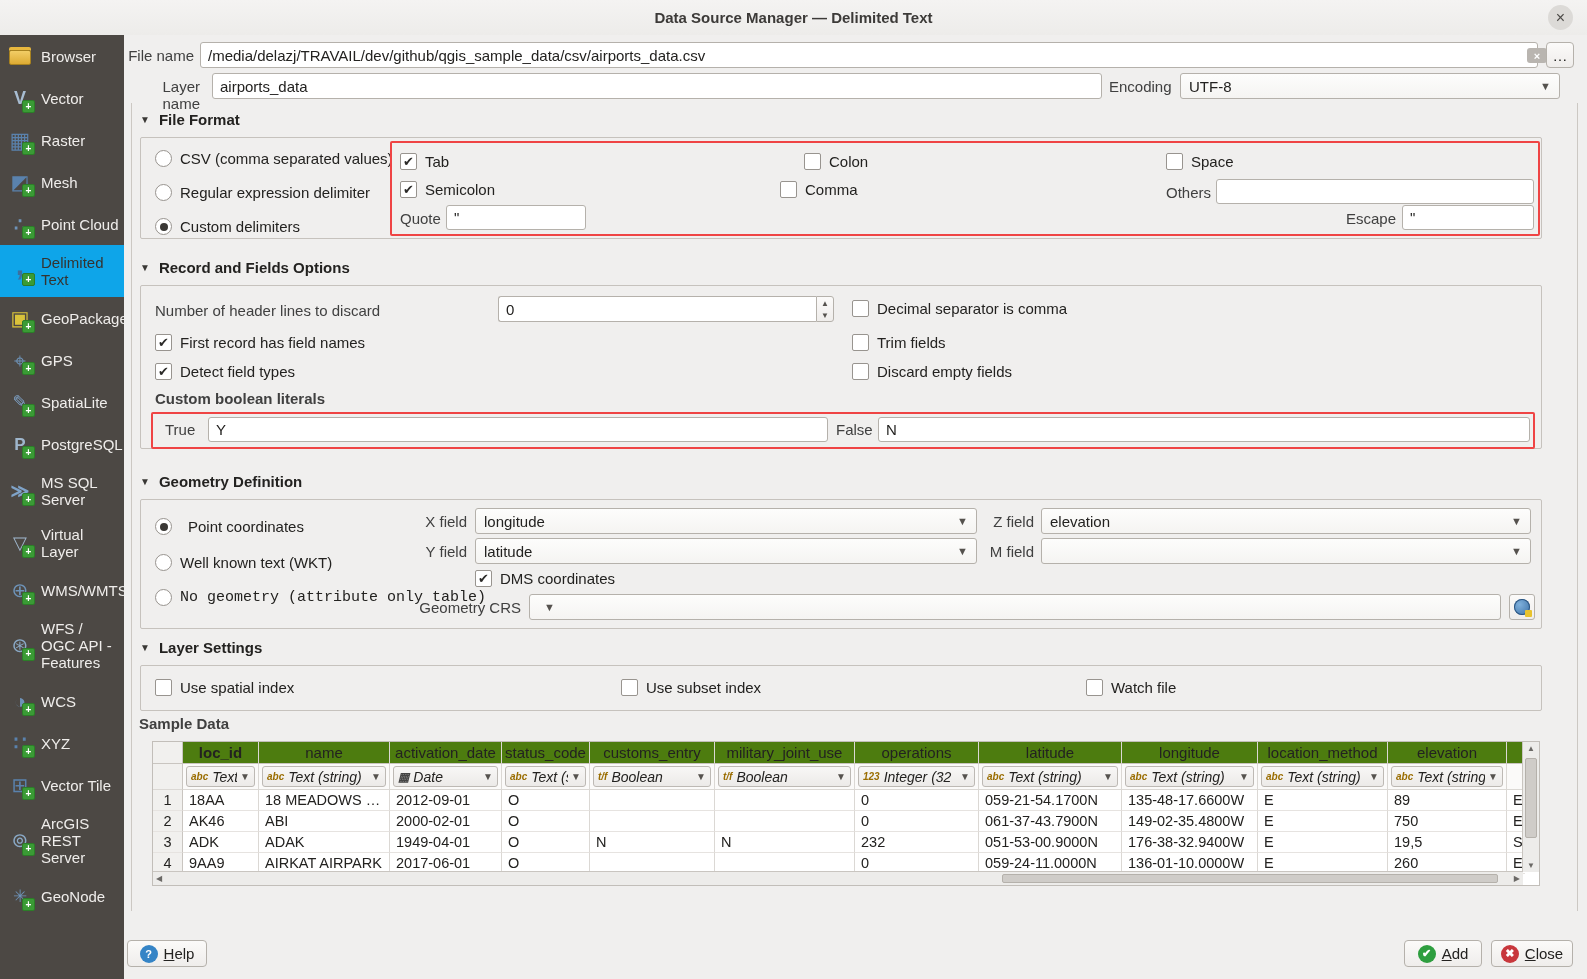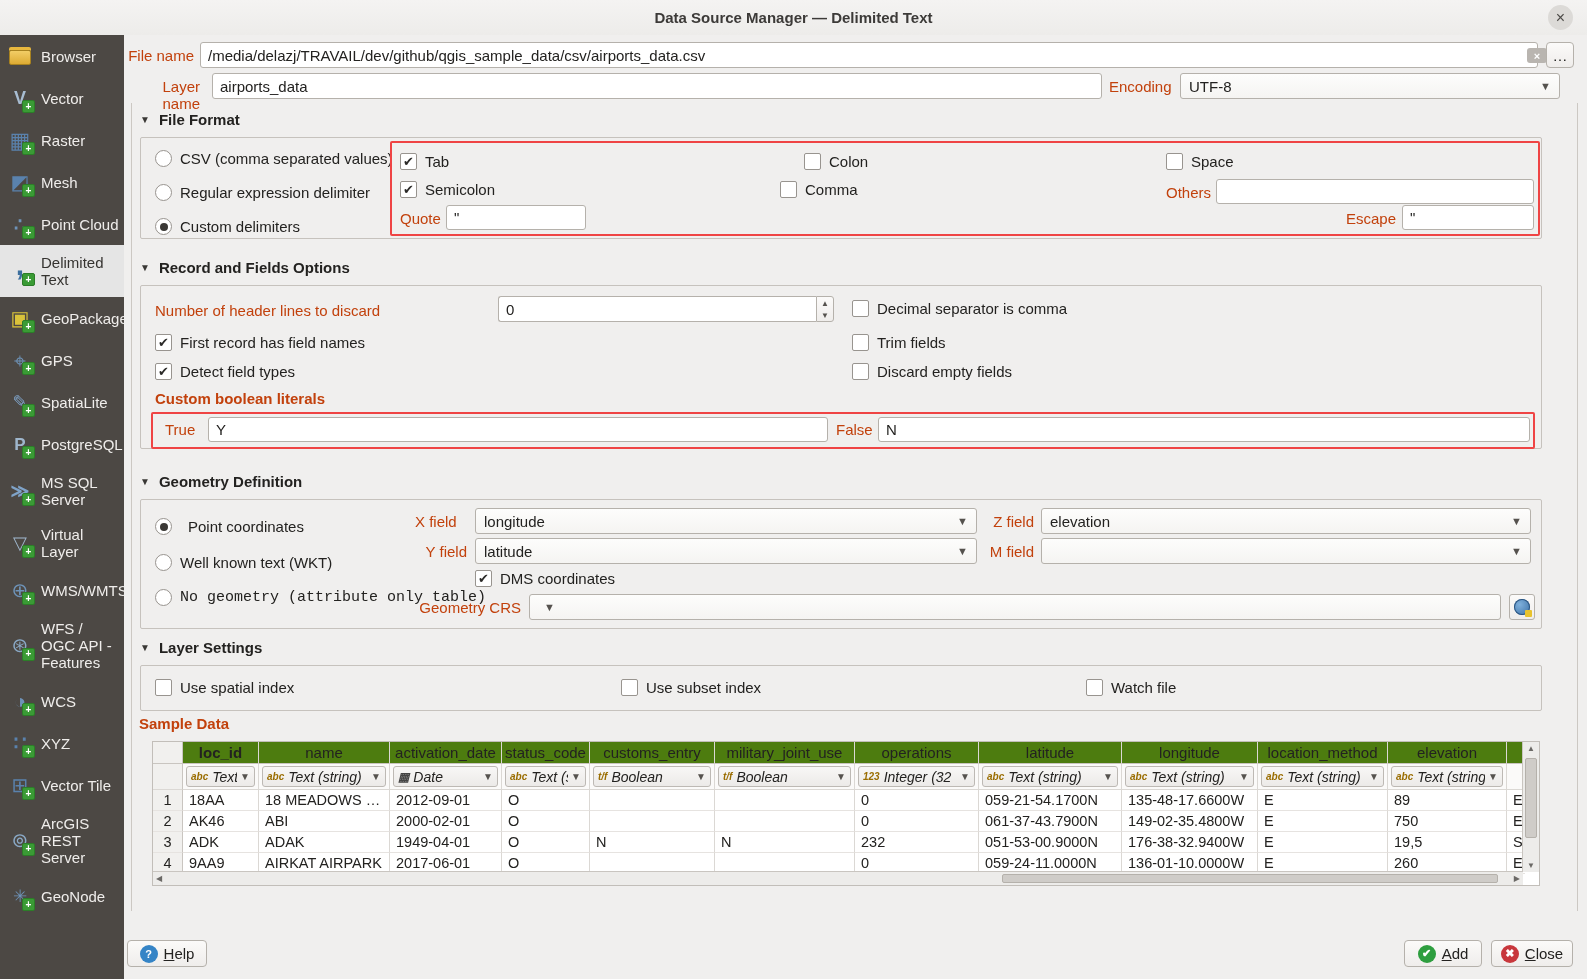--- a/index.html
+++ b/index.html
@@ -6,21 +6,21 @@
   .window{position:relative;width:1587px;height:979px;background:#f0efee;overflow:hidden;outline:1px solid #8f8c89;}
   
   .titlebar{position:absolute;left:0;top:0;width:1587px;height:35px;background:linear-gradient(#f4f3f2,#edecea);
     border-bottom:1px solid #d4d0cc;display:flex;align-items:center;justify-content:center;}
   .titlebar .title{font-weight:bold;font-size:15px;color:#3c3a38;}
   .close-btn{position:absolute;right:14px;top:5px;width:25px;height:25px;border-radius:50%;background:#dcdad7;
     color:#4c4a47;display:flex;align-items:center;justify-content:center;font-size:16px;cursor:pointer;}
   
   .sidebar{position:absolute;left:0;top:35px;width:124px;height:944px;background:#4c4844;overflow:hidden;}
   .sb-item{display:flex;align-items:center;gap:8px;padding:9px 4px 9px 7px;color:#efedeb;font-size:15px;line-height:17px;cursor:pointer;}
-  .sb-item.selected{background:#e5e5e5;color:#353330;}
+  .sb-item.selected{background:#0ea5e9;color:#353330;}
   .sb-label{flex:1;}
   .ic{position:relative;width:26px;height:24px;flex:0 0 26px;display:flex;align-items:center;justify-content:center;}
   .ic.plus::after{content:"+";position:absolute;right:-2px;bottom:-3px;width:11px;height:11px;background:#3a9b35;
     border:1px solid #2c7d28;border-radius:2px;color:#fff;font-size:10px;line-height:10px;font-weight:bold;
     display:flex;align-items:center;justify-content:center;}
   [data-icon="folder"]::before{content:"";width:20px;height:13px;background:linear-gradient(#f2cd66,#ddab33);
     border:1px solid #a8821f;border-radius:2px;box-shadow:0 -3px 0 0 #e7b73e;margin-top:3px;}
   [data-icon="vector"]::before{content:"V";color:#a8bdd2;font-weight:bold;font-size:18px;}
   [data-icon="raster"]::before{content:"▦";color:#5a82ad;font-size:22px;}
   [data-icon="mesh"]::before{content:"◩";color:#5a82ad;font-size:20px;}
@@ -35,21 +35,21 @@
   [data-icon="wms"]::before{content:"⊕";color:#6e93b8;font-size:20px;}
   [data-icon="wfs"]::before{content:"⊛";color:#8aa9c6;font-size:20px;}
   [data-icon="wcs"]::before{content:"◑";color:#6e93b8;font-size:20px;}
   [data-icon="xyz"]::before{content:"∷";color:#5a82ad;font-size:20px;font-weight:bold;}
   [data-icon="vector-tile"]::before{content:"⊞";color:#5a82ad;font-size:20px;}
   [data-icon="arcgis"]::before{content:"⊚";color:#8aa9c6;font-size:20px;}
   [data-icon="geonode"]::before{content:"✳";color:#6e93b8;font-size:17px;}
   
   .main{position:absolute;left:124px;top:35px;width:1463px;height:944px;background:#f0efee;font-size:15px;color:#232220;}
   .vline{position:absolute;width:0;border-left:1px solid #ccc8c3;}
-  .lbl{color:#c2410c;}
+  .lbl{color:#404040;}
   .tin{box-sizing:border-box;background:#fff;border:1px solid #b5b1ab;border-radius:3px;height:26px;padding:0 7px;
     font-family:"Liberation Sans",sans-serif;font-size:15px;color:#232220;outline:none;}
   .combo{box-sizing:border-box;background:linear-gradient(#fdfdfc,#f5f4f2);border:1px solid #b5b1ab;border-radius:3px;height:26px;
     display:flex;align-items:center;padding:0 8px;cursor:pointer;}
   .combo .ctext{flex:1;white-space:nowrap;overflow:hidden;}
   .combo .arrow{color:#55524e;font-size:11px;margin-left:6px;}
   .check{box-sizing:border-box;width:17px;height:17px;background:#fff;border:1px solid #98948f;border-radius:2px;
     display:flex;align-items:center;justify-content:center;flex:0 0 17px;}
   .check.checked::after{content:"✔";font-size:13px;color:#2b2a28;line-height:1;}
   .radio{box-sizing:border-box;width:17px;height:17px;background:#fff;border:1px solid #98948f;border-radius:50%;
@@ -311,21 +311,21 @@
         </div>
       <div class="fradio" style="left:14px;top:54px;">
           <span class="radio"></span>
           <span>Well known text (WKT)</span>
         </div>
       <div class="fradio" style="left:14px;top:89px;font-family:Liberation Mono, monospace;">
           <span class="radio"></span>
           <span>No geometry (attribute only table)</span>
         </div>
 
-      <span class="lbl" style="position:absolute;left:274px;top:13px;width:52px;">X field</span>
+      <span class="lbl" style="position:absolute;left:274px;top:13px;width:52px;text-align:right;">X field</span>
       <div class="combo" style="position:absolute;left:334px;top:8px;width:502px;">
           <span class="ctext">longitude</span>
           <span class="arrow">▼</span>
         </div>
       <span class="lbl" style="position:absolute;left:845px;top:13px;width:48px;text-align:right;">Z field</span>
       <div class="combo" style="position:absolute;left:900px;top:8px;width:490px;">
           <span class="ctext">elevation</span>
           <span class="arrow">▼</span>
         </div>
 

